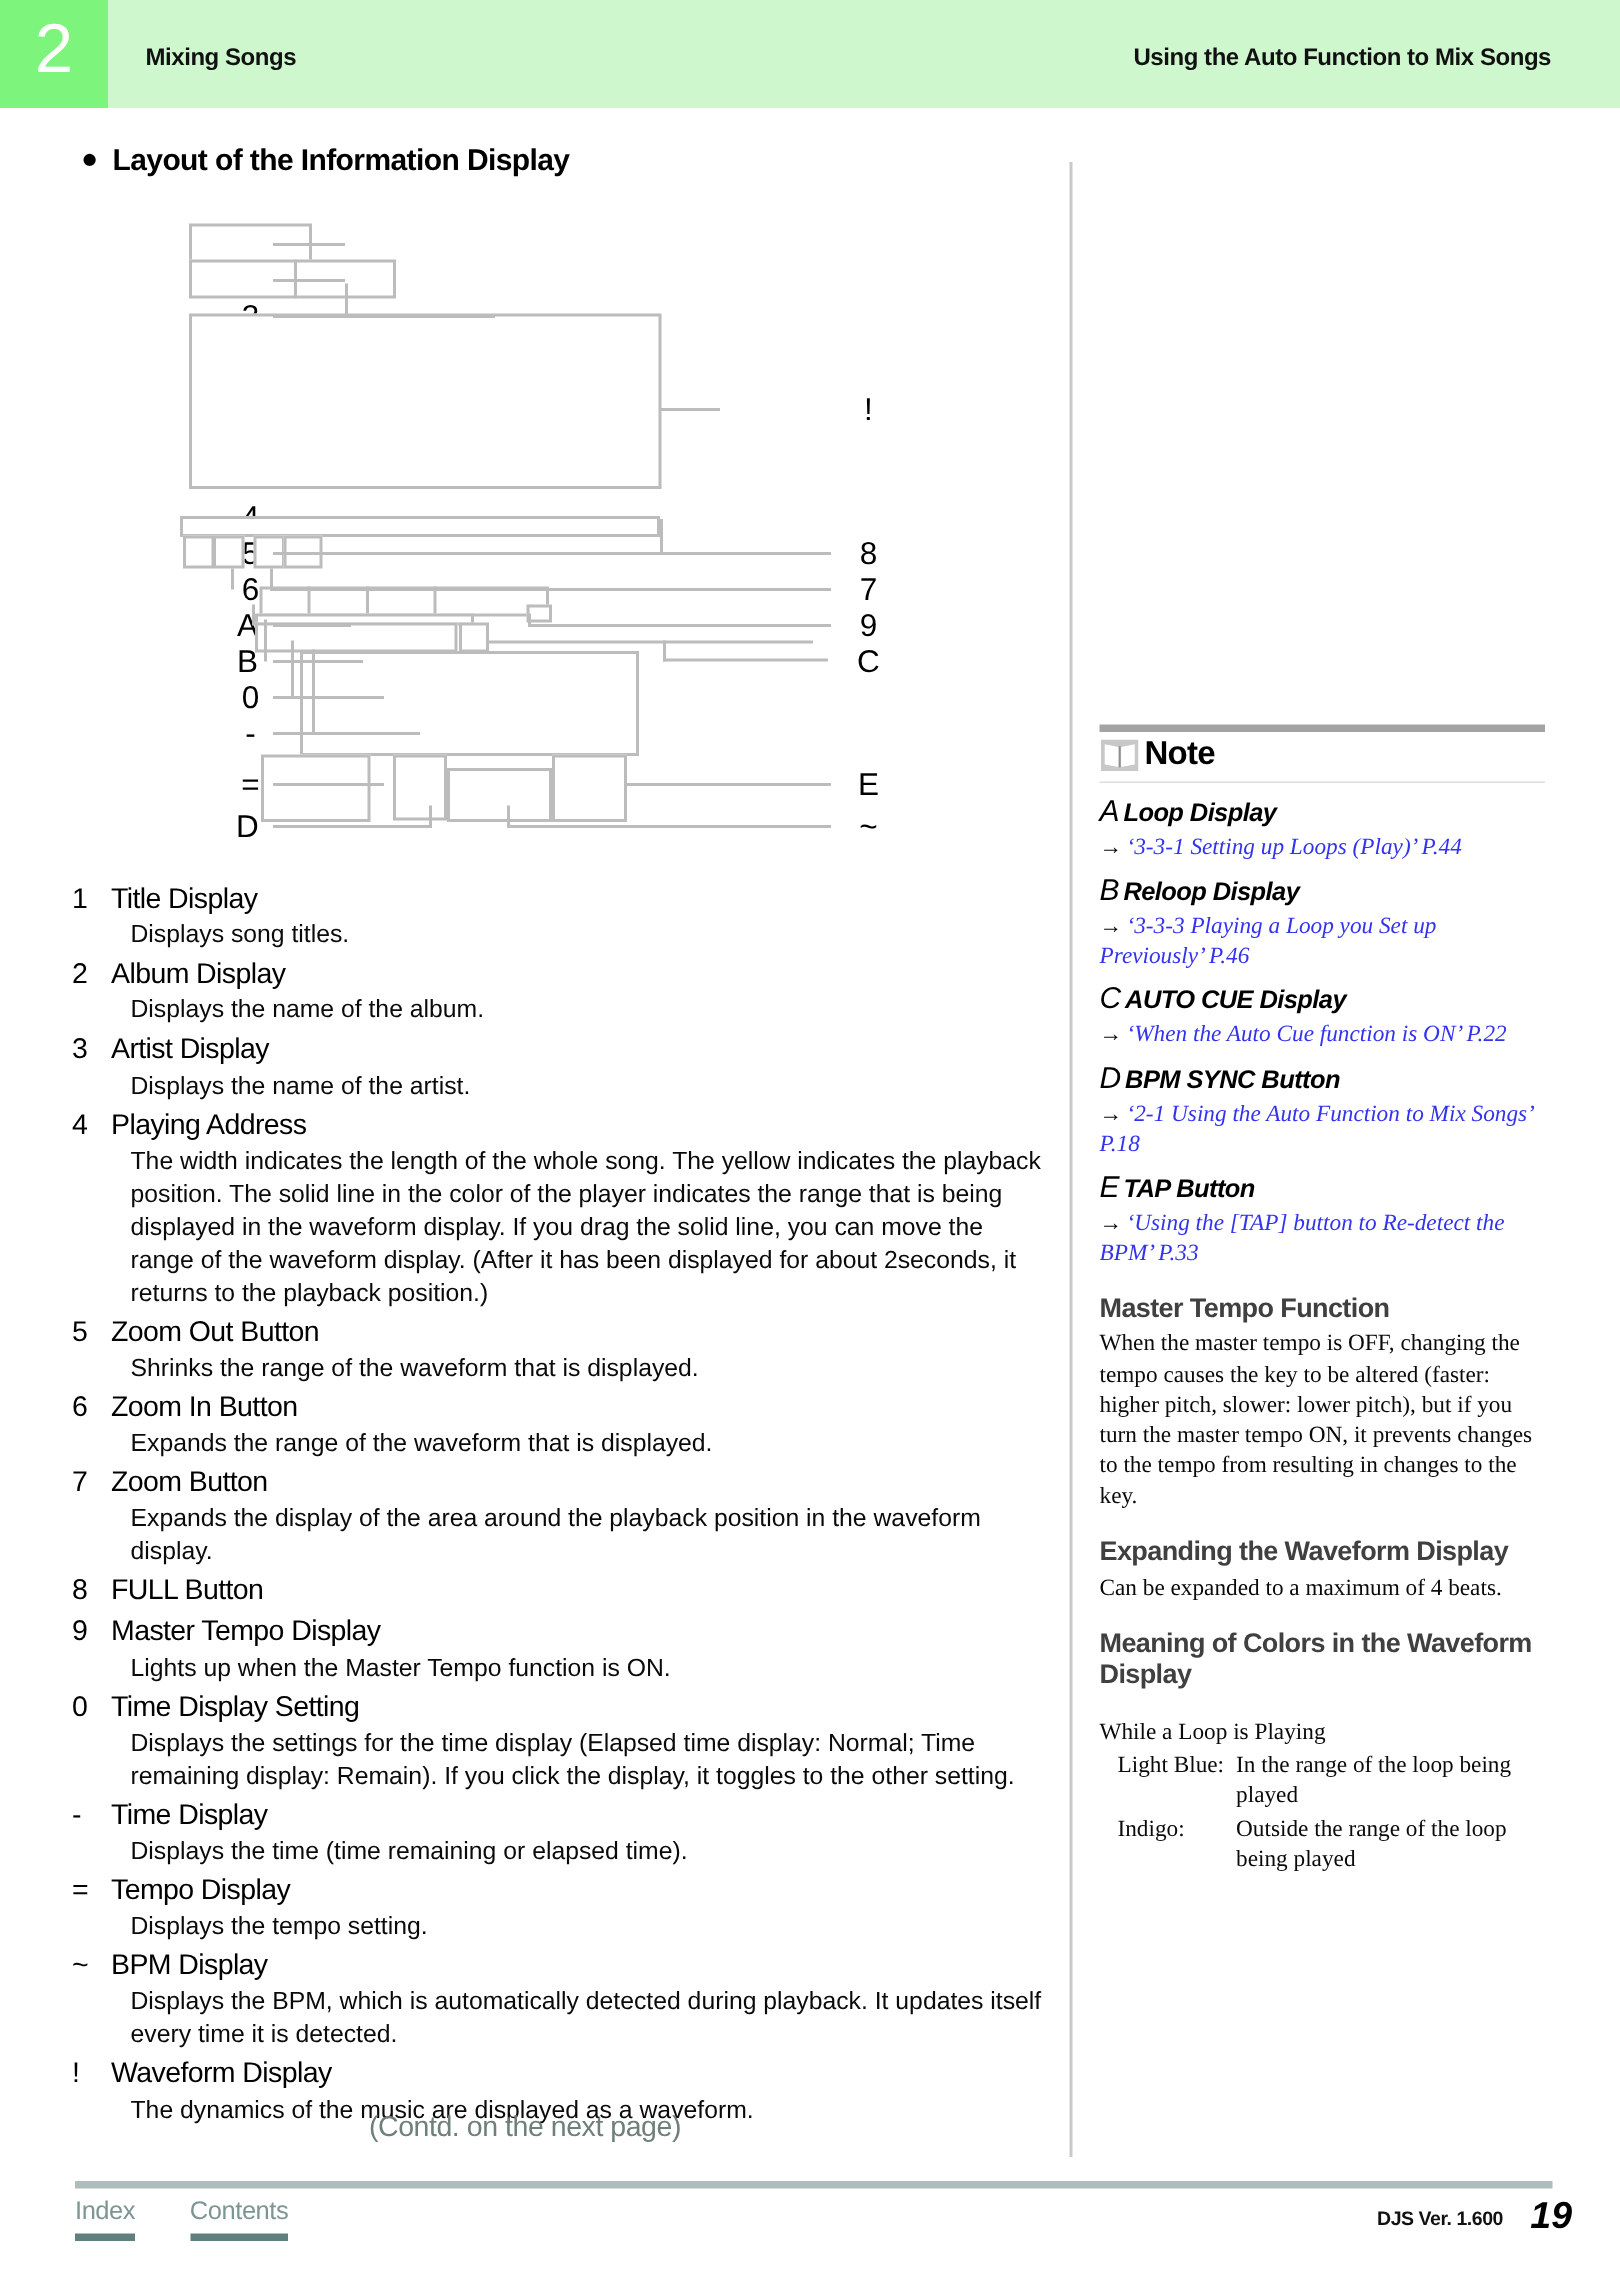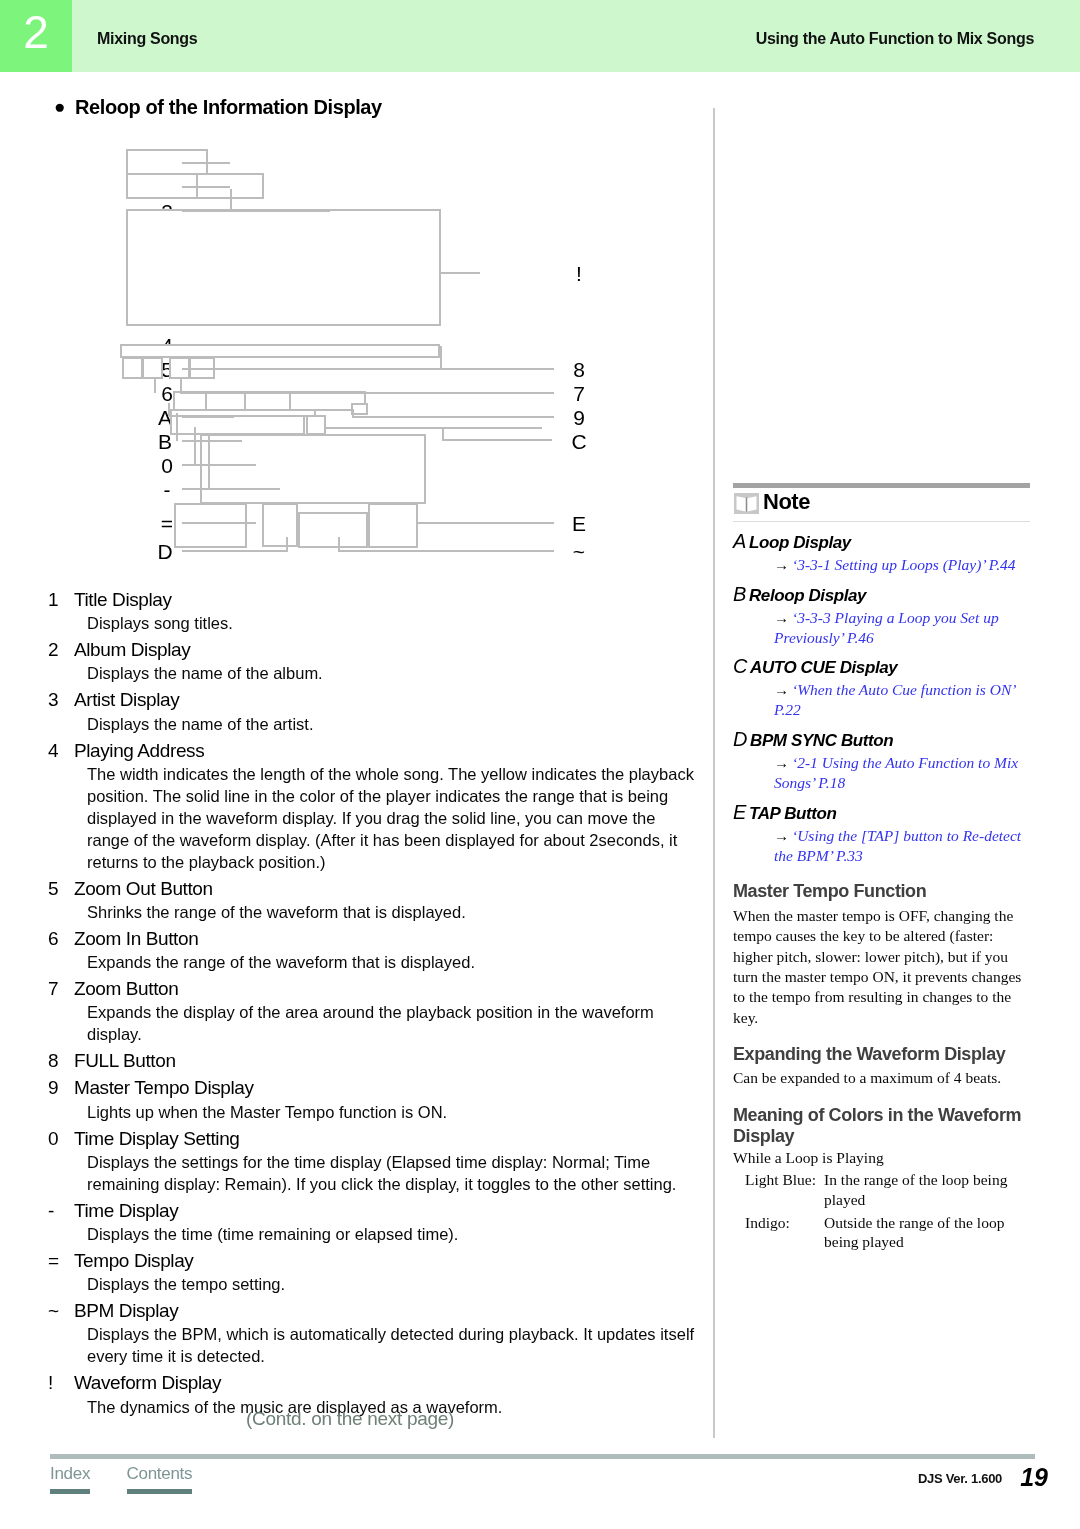--- a/index.html
+++ b/index.html
@@ -183,21 +183,20 @@
     font-weight: normal;
     font-size: 20px;
     margin-right: 3px;
   }
   .note-link {
     font-family: "Liberation Serif", serif;
     font-size: 15.5px;
     color: #3333EE;
     line-height: 1.28;
     margin-top: 1px;
-    margin-left: 41px;
   }
   .note-link .arrow {
     color: #000;
     font-family: "Liberation Sans", sans-serif;
     font-size: 15px;
     margin-right: 3px;
   }
   .note-h {
     font-size: 18px;
     font-weight: bold;
@@ -210,21 +209,21 @@
     font-family: "Liberation Serif", serif;
     font-size: 15.5px;
     line-height: 1.31;
     color: #0a0a0a;
     margin-top: 3px;
   }
   .note-sub {
     font-family: "Liberation Serif", serif;
     font-size: 15.5px;
     color: #0a0a0a;
-    margin-top: 1px;
+    margin-top: 18px;
   }
   .color-table {
     font-family: "Liberation Serif", serif;
     font-size: 15.5px;
     color: #0a0a0a;
     margin-top: 3px;
     margin-left: 12px;
     border-collapse: collapse;
   }
   .color-table td {
@@ -296,21 +295,21 @@
   </div>
   <div id="header-left-title">Mixing Songs</div>
   <div id="header-right-title">Using the Auto Function to Mix Songs</div>
 </div>
 
 <div id="column-divider"></div>
 
 <div id="left-column">
 
   <div id="section-heading">
-    <span class="bullet">●</span><span>Reloop of the Information Display</span>
+    <span class="bullet">●</span><span>Layout of the Information Display</span>
   </div>
 
   <div id="figure">
 
     <div class="lbl" style="left:108px; top:12px;">1</div>
     <div class="lbl" style="left:108px; top:36px;">2</div>
     <div class="lbl" style="left:108px; top:60px;">3</div>
     <div class="lbl" style="left:108px; top:194px;">4</div>
     <div class="lbl" style="left:108px; top:218px;">5</div>
     <div class="lbl" style="left:108px; top:242px;">6</div>

